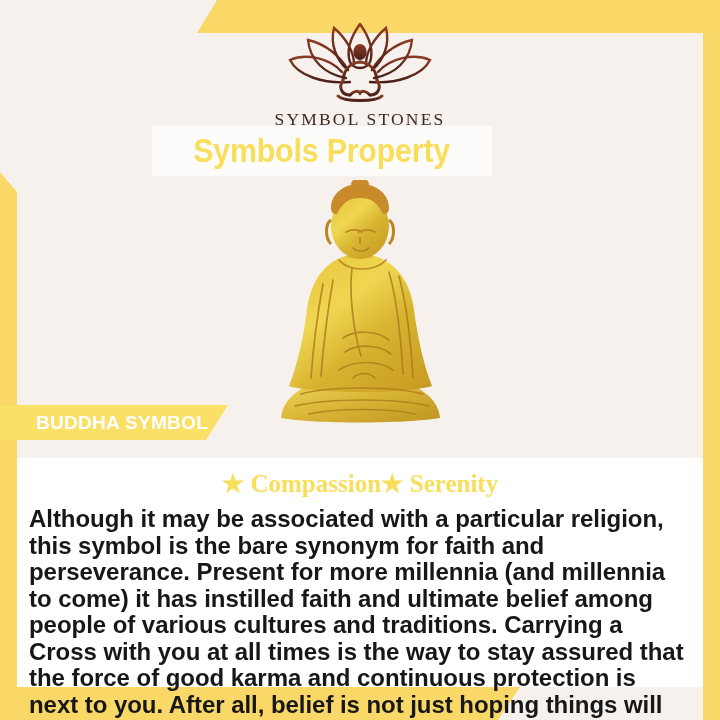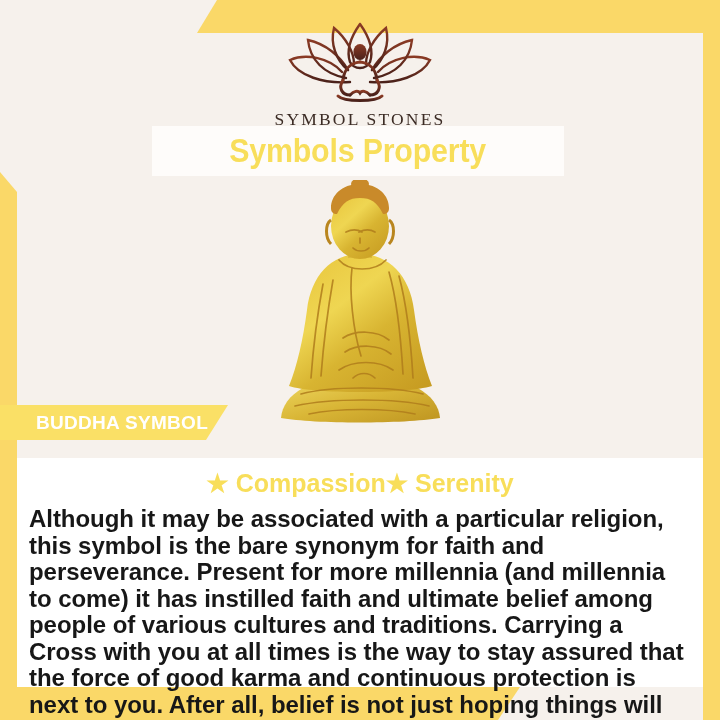--- a/index.html
+++ b/index.html
@@ -80,21 +80,21 @@
     letter-spacing: 2.2px;
     color: #3B2B24;
     font-weight: 400;
   }
 
   
   .title-banner {
     position: absolute;
     left: 152px;
     top: 126px;
-    width: 412px;
+    width: 340px;
     height: 50px;
     background: #FEFCFA;
     display: flex;
     align-items: center;
     justify-content: center;
   }
   .title-text {
     font-family: "Liberation Sans Narrow", "Liberation Sans", sans-serif;
     font-weight: bold;
     font-size: 33px;
@@ -148,21 +148,21 @@
     position: absolute;
     left: 17px;
     top: 458px;
     width: 686px;
     height: 229px;
     background: #FFFFFF;
   }
   .attributes {
     text-align: center;
     margin-top: 11px;
-    font-family: Liberation Sans, sans-serif;
+    font-family: Liberation Serif, serif;
     font-weight: bold;
     font-size: 25px;
     color: #F8DE5A;
     white-space: nowrap;
     letter-spacing: 0px;
   }
   .body-copy {
     margin: 8px 12px 0 12px;
     font-family: "Liberation Sans Narrow", "Liberation Sans", sans-serif;
     font-weight: bold;

